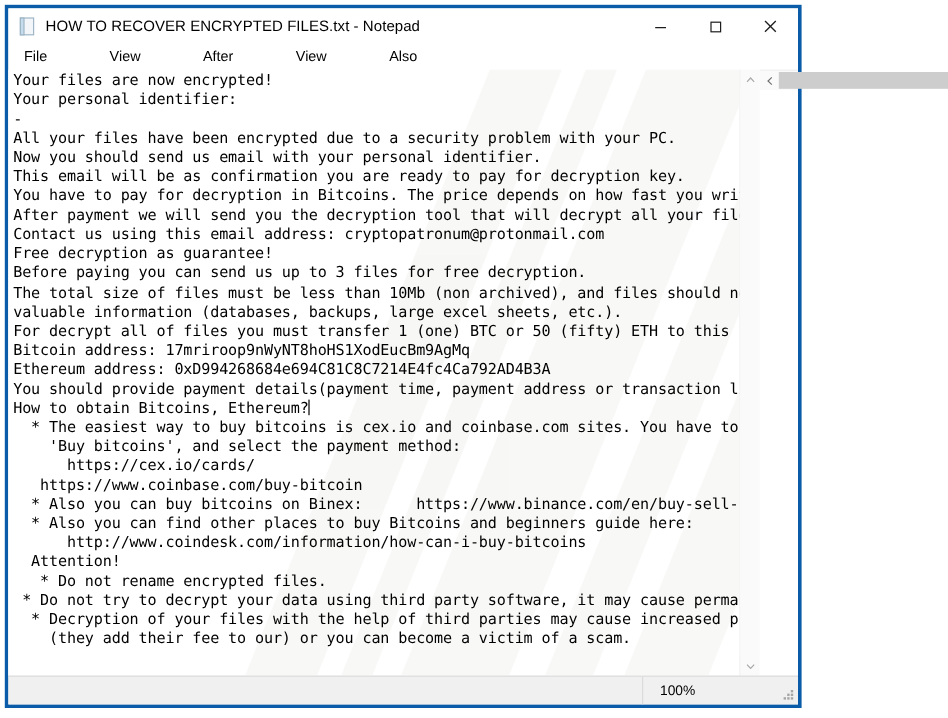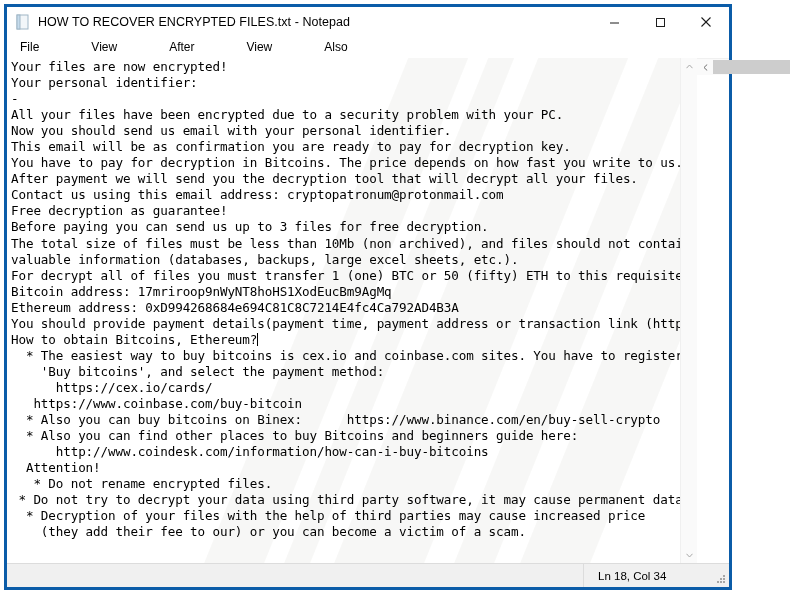--- a/index.html
+++ b/index.html
@@ -21,21 +21,21 @@
     width: 790px;
     height: 598px;
     background: #ffffff;
   }
 
   
   #window {
     position: absolute;
     left: 4px;
     top: 4px;
-    width: 728px;
+    width: 664px;
     height: 586px;
     background: #ffffff;
     border: 3px solid #0b5ca8;
     box-sizing: border-box;
     display: flex;
     flex-direction: column;
   }
 
   
   #titlebar {
@@ -354,21 +354,21 @@
         </div>
         <div class="sb-arrow">
           <svg width="5" height="7" viewBox="0 0 5 7">
               <path d="M0.8 0.5 L4 3.5 L0.8 6.5" fill="none" stroke="#707070" stroke-width="1"></path>
             </svg>
         </div>
       </div>
     </div>
 
     <div id="statusbar">
-      <div class="status-cell" id="status-pos">Ln 18, Col 34</div>
+      <div class="status-cell" id="status-zoom">100%</div>
       <div id="status-grip">
         <svg width="11" height="11" viewBox="0 0 11 11">
           <g fill="#a6a6a6">
             <rect x="8" y="8" width="2" height="2"></rect>
             <rect x="5" y="8" width="2" height="2"></rect>
             <rect x="8" y="5" width="2" height="2"></rect>
             <rect x="2" y="8" width="2" height="2"></rect>
             <rect x="8" y="2" width="2" height="2"></rect>
             <rect x="5" y="5" width="2" height="2"></rect>
           </g>

